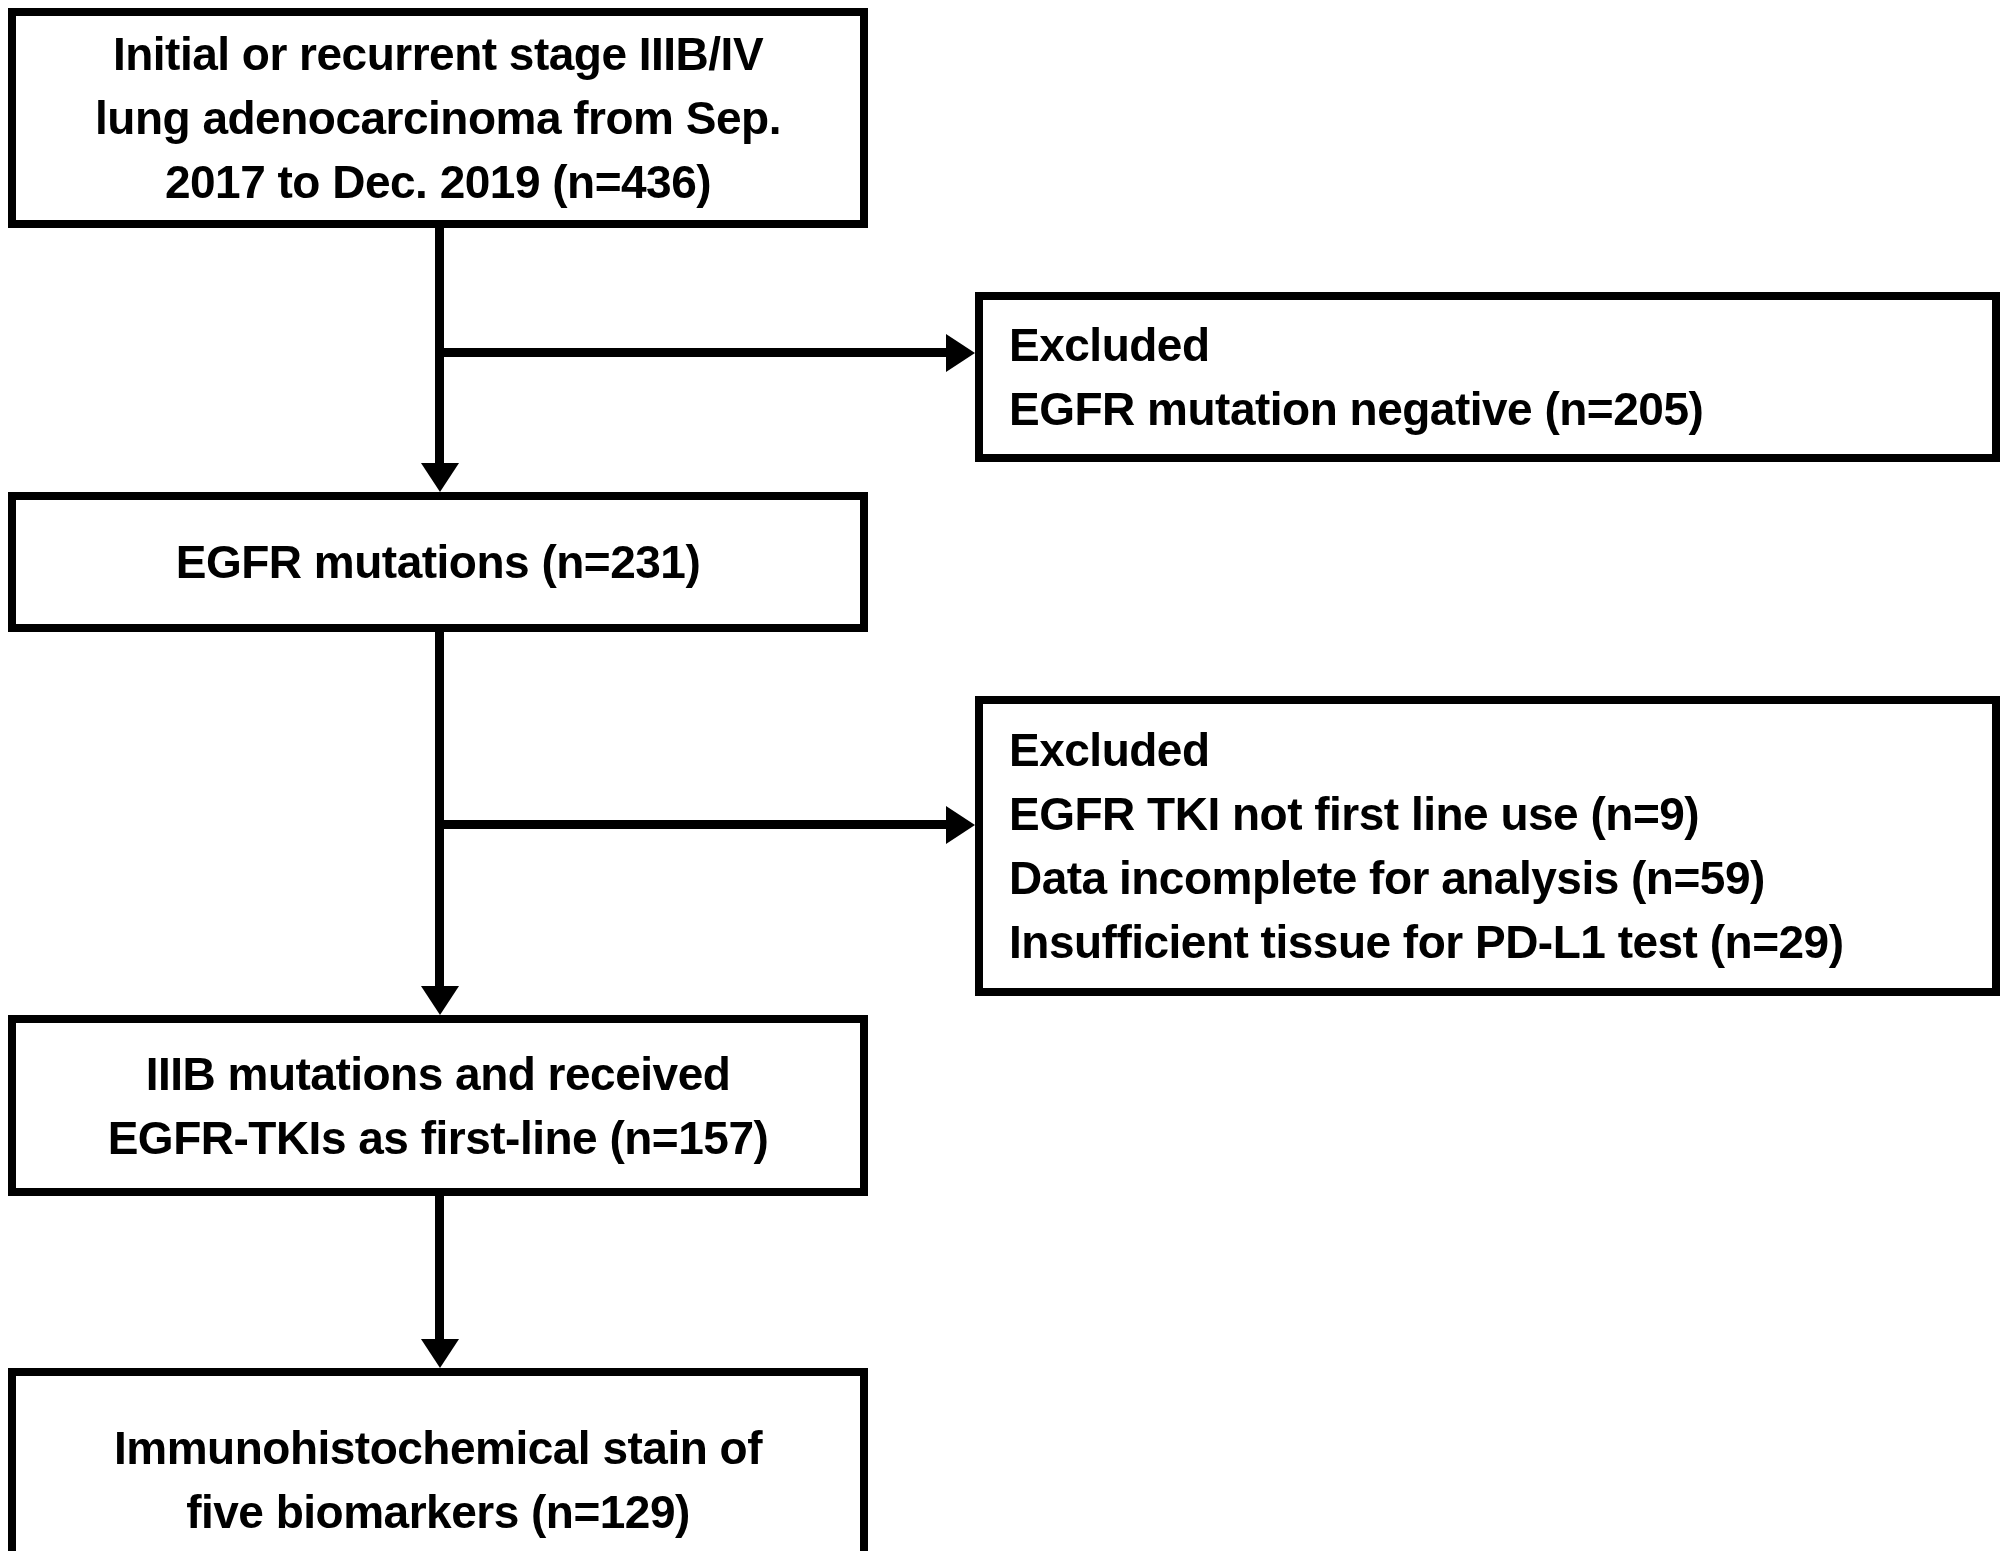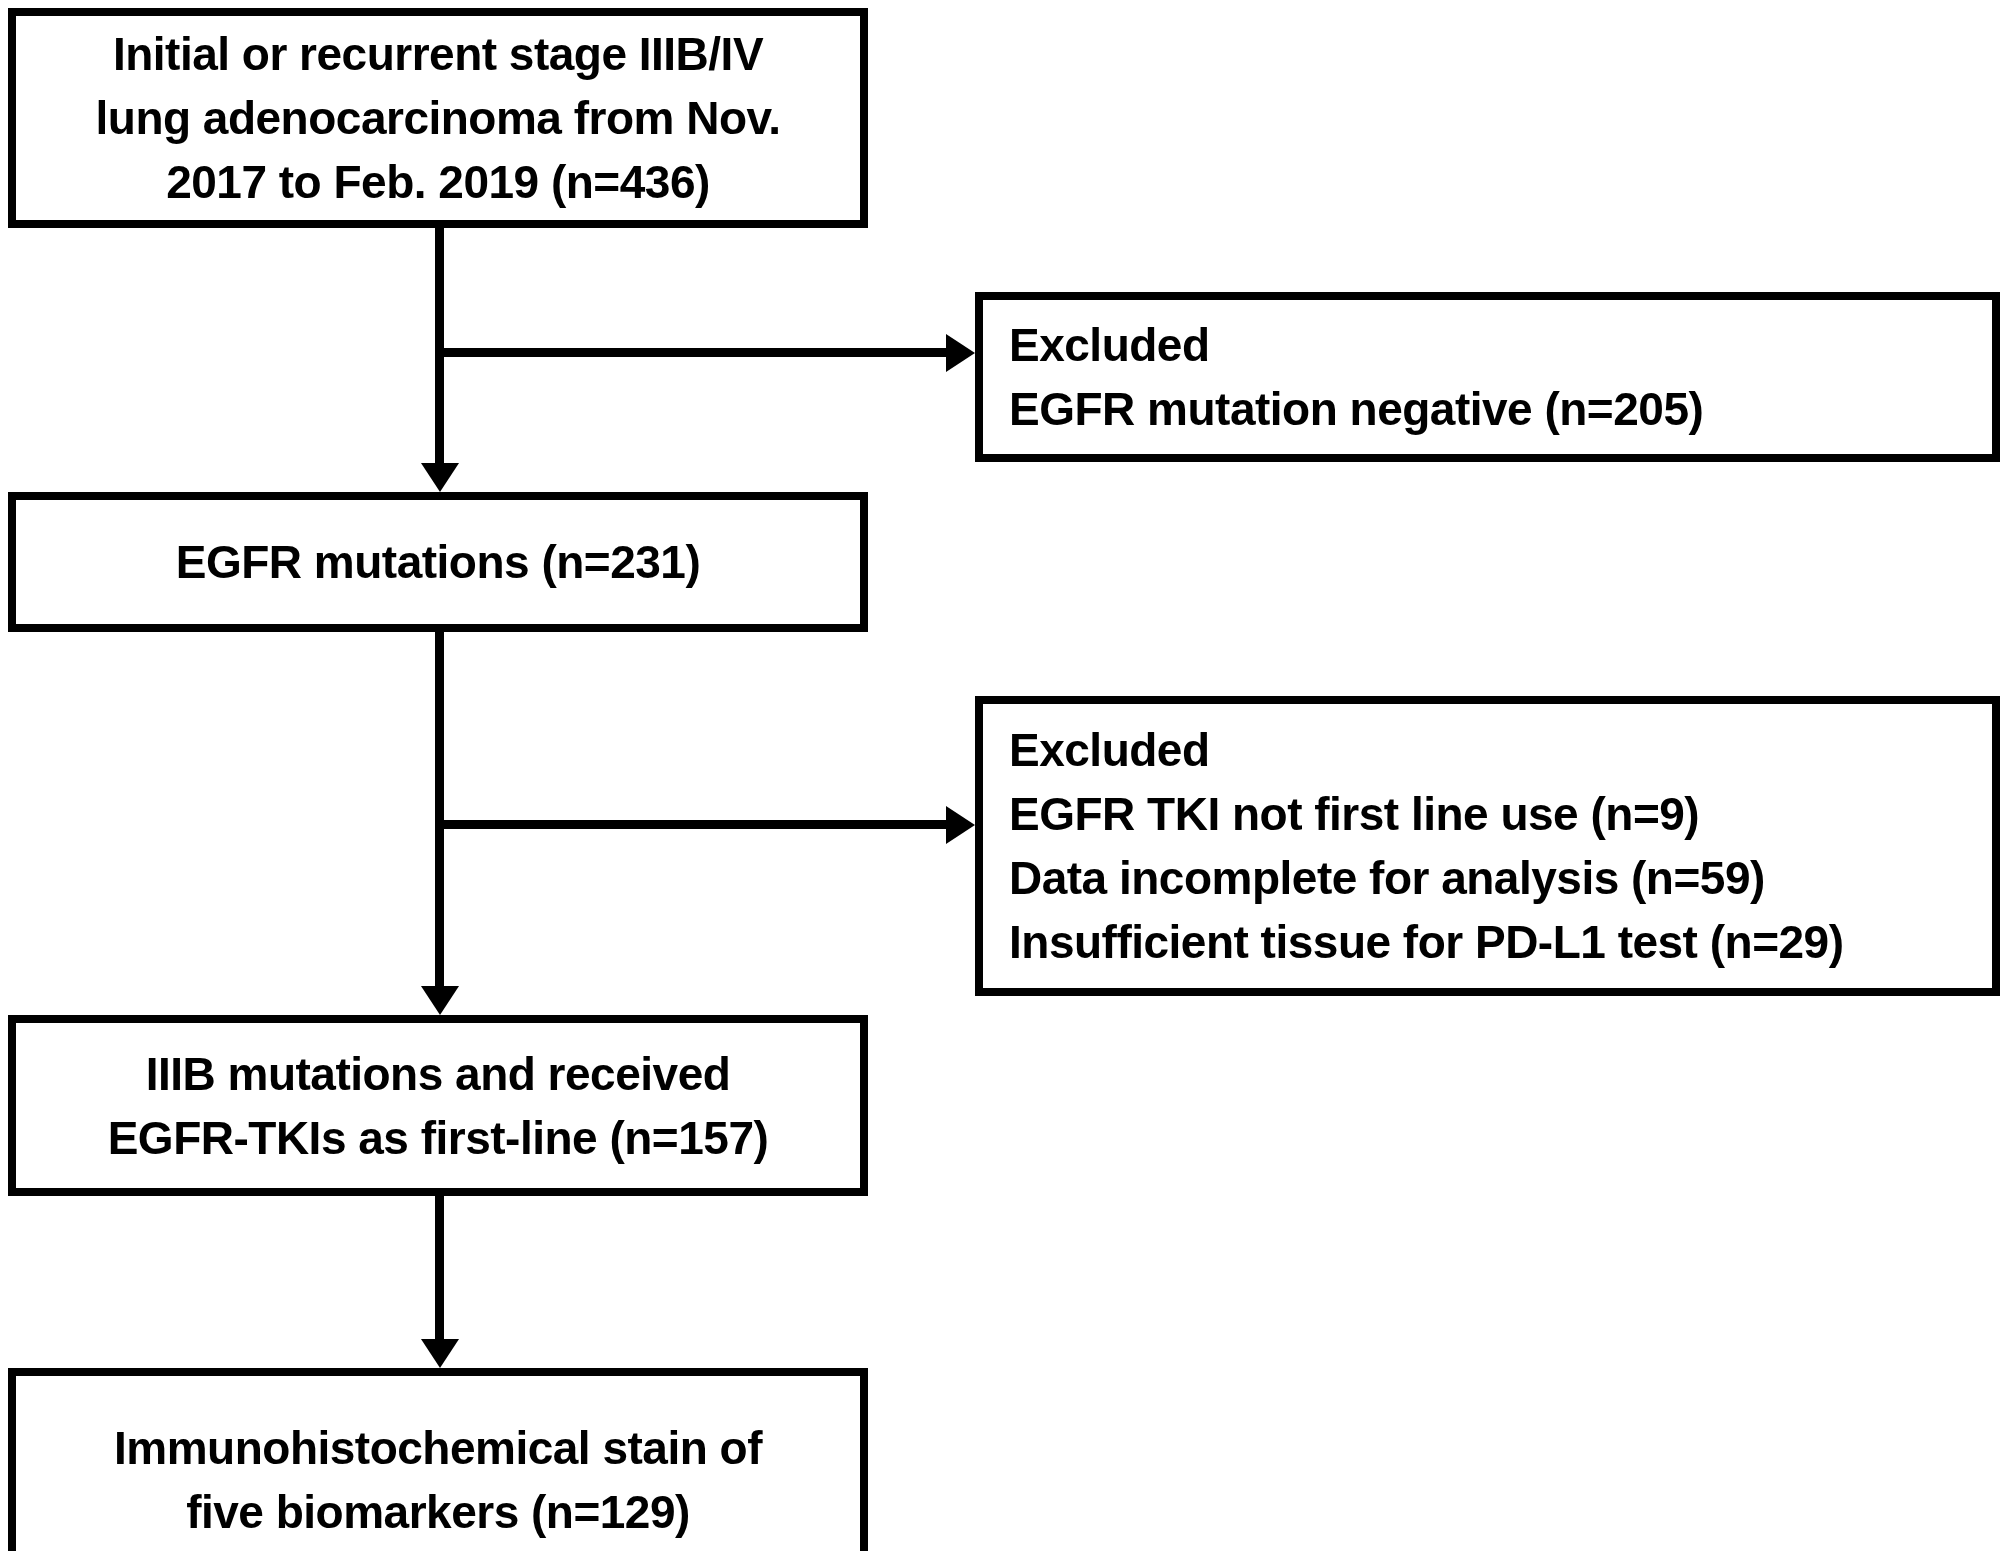--- a/index.html
+++ b/index.html
@@ -77,22 +77,22 @@
   <div class="line" id="conn-v3"></div>
 
   <div class="arrow-down" id="ah-v1"></div>
   <div class="arrow-right" id="ah-h1"></div>
   <div class="arrow-down" id="ah-v2"></div>
   <div class="arrow-right" id="ah-h2"></div>
   <div class="arrow-down" id="ah-v3"></div>
 
   <div class="box centered" id="box-eligible">
     <div class="tline">Initial or recurrent stage IIIB/IV</div>
-    <div class="tline">lung adenocarcinoma from Nov.</div>
-    <div class="tline">2017 to Feb. 2019 (n=436)</div>
+    <div class="tline">lung adenocarcinoma from Sep.</div>
+    <div class="tline">2017 to Dec. 2019 (n=436)</div>
   </div>
 
   <div class="box centered" id="box-mutations">
     <div class="tline">EGFR mutations (n=231)</div>
   </div>
 
   <div class="box centered" id="box-firstline">
     <div class="tline">IIIB mutations and received</div>
     <div class="tline">EGFR-TKIs as first-line (n=157)</div>
   </div>

